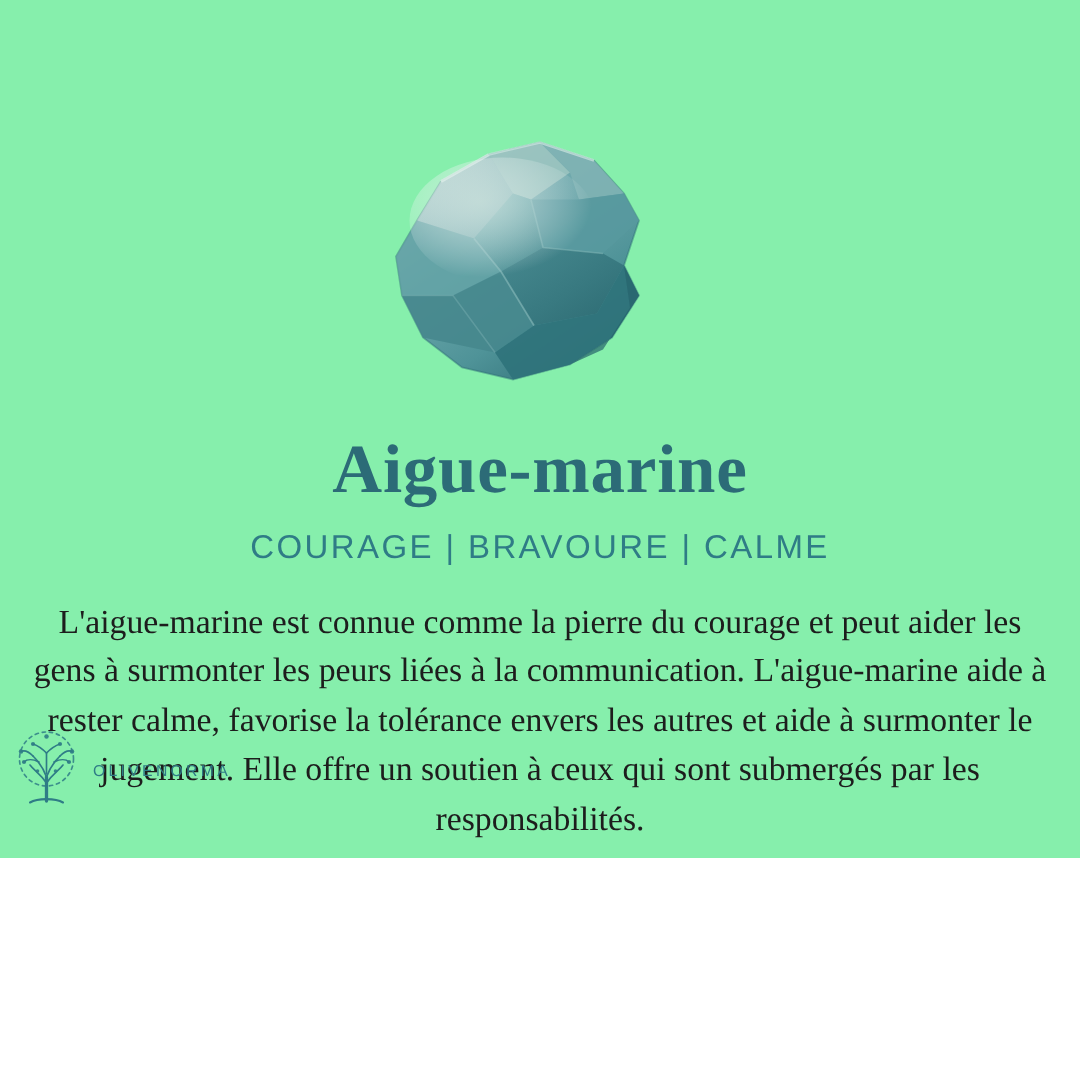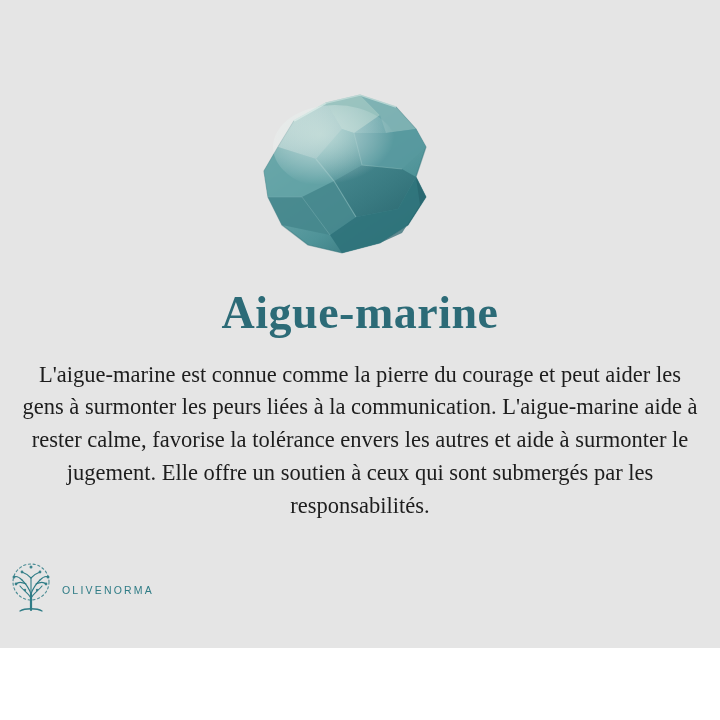--- a/index.html
+++ b/index.html
@@ -9,22 +9,22 @@
   body {
     width: 720px;
     height: 720px;
     background: #ffffff;
     font-family: "Liberation Serif", serif;
     overflow: hidden;
   }
   .page {
     position: relative;
     width: 720px;
-    height: 648px;
-    background: #e5e5e5;
+    height: 572px;
+    background: #86efac;
     display: flex;
     flex-direction: column;
     align-items: center;
   }
 
   
   .stone-area {
     position: relative;
     width: 720px;
     height: 290px;
@@ -148,20 +148,21 @@
         <path d="M124 48 L132 80 L172 84" stroke="#86b9ba" stroke-width="1.1" fill="none" opacity="0.5"></path>
         <path d="M38 112 L72 112 L100 150" stroke="#7ab0b2" stroke-width="1" fill="none" opacity="0.45"></path>
 
         <ellipse cx="105" cy="62" rx="62" ry="42" fill="url(#gGlow)"></ellipse>
       </svg>
     </div>
   </div>
 
   <h1 class="title">Aigue-marine</h1>
 
+  <div class="keywords">COURAGE | BRAVOURE | CALME</div>
 
   <p class="description">L'aigue-marine est connue comme la pierre du courage et peut aider les gens à surmonter les peurs liées à la communication. L'aigue-marine aide à rester calme, favorise la tolérance envers les autres et aide à surmonter le jugement. Elle offre un soutien à ceux qui sont submergés par les responsabilités.</p>
 
   <div class="logo-block">
     <div class="tree-icon">
       <svg viewBox="0 0 62 62" width="62" height="62" aria-hidden="true">
         <g stroke="#2f7c86" fill="none" stroke-width="1.1" stroke-linecap="round">
 
           <path d="M31 52 L31 36" stroke-width="2.2"></path>
           <path d="M31 40 C27 34 23 32 20 28"></path>

